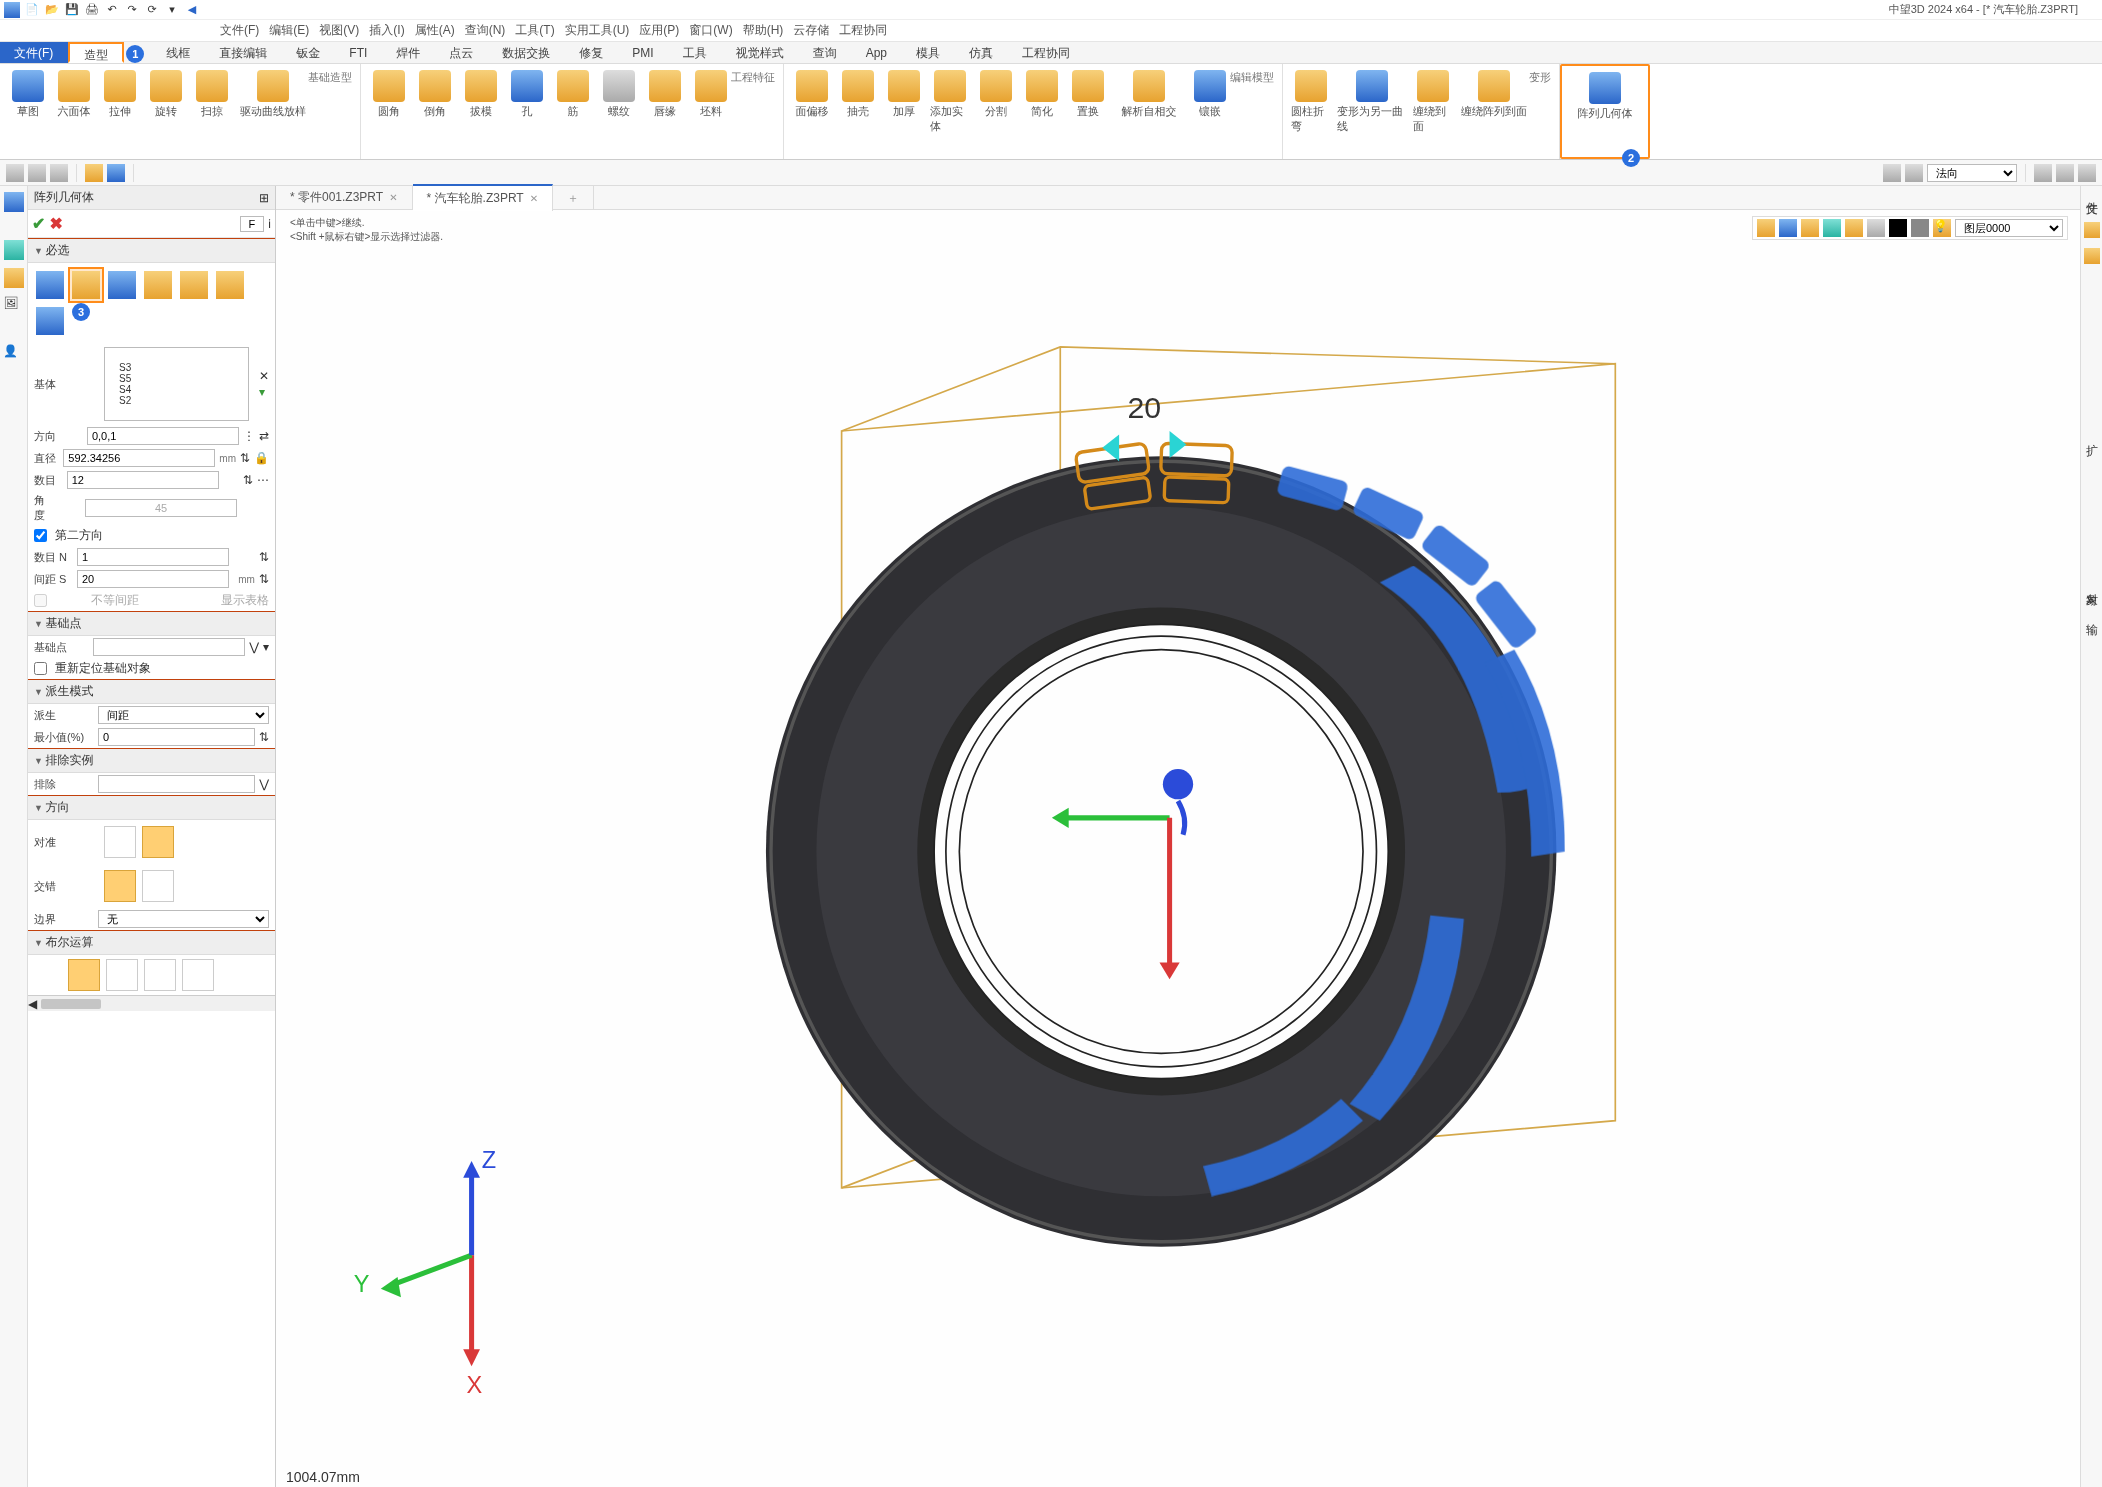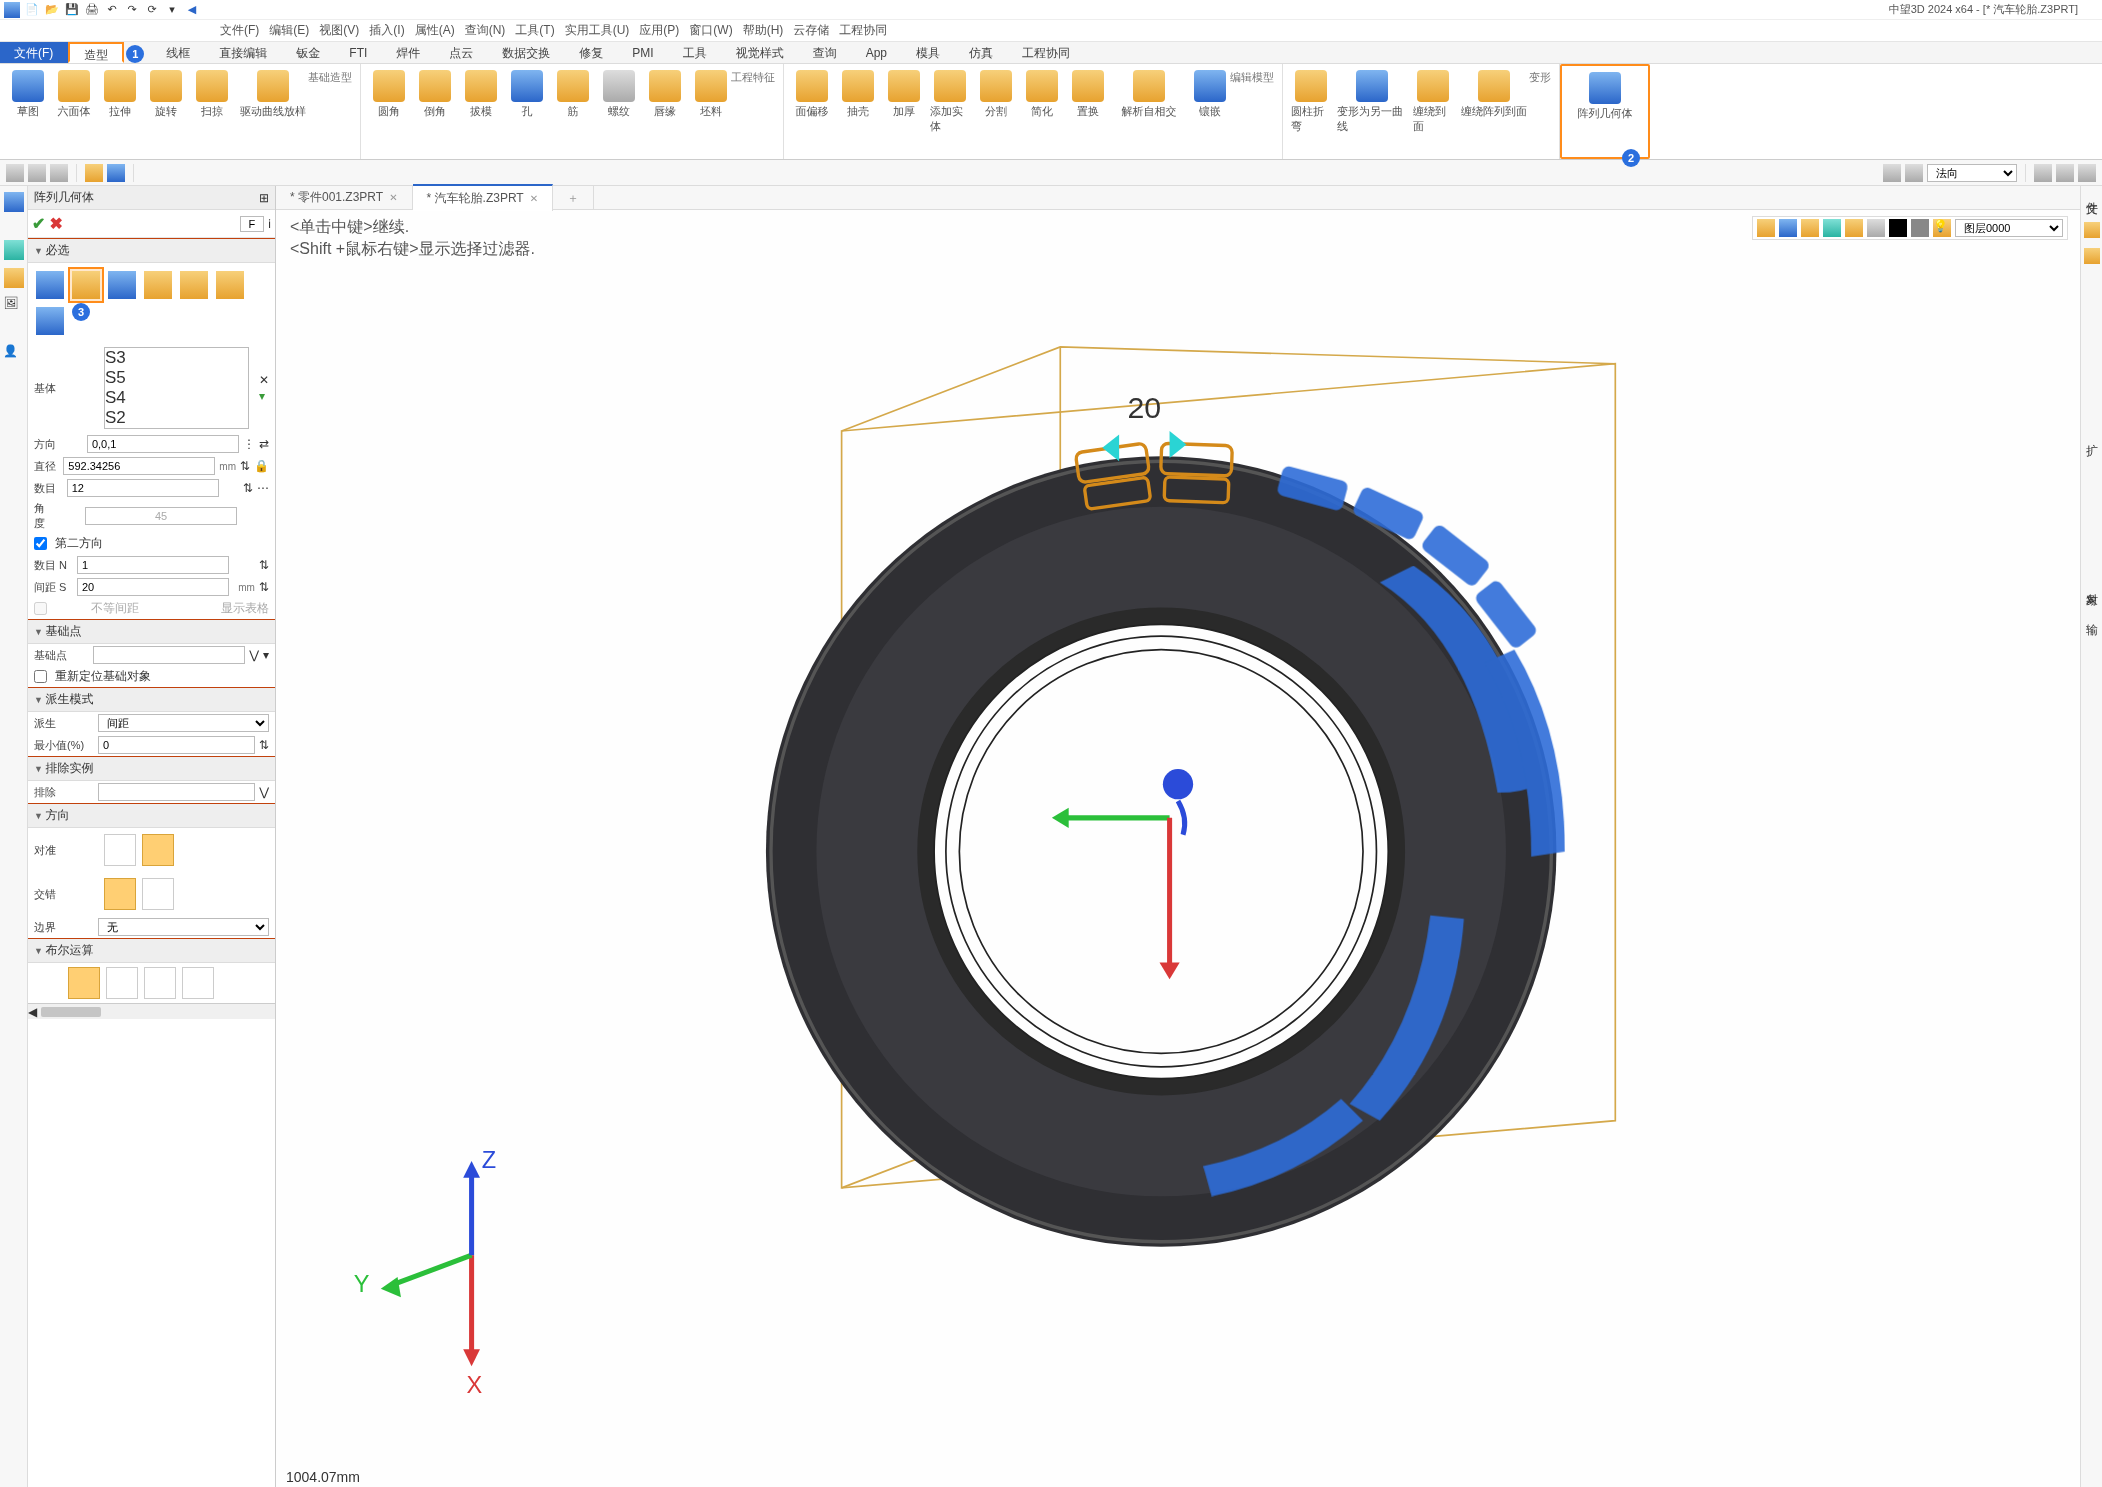--- a/index.html
+++ b/index.html
@@ -49,32 +49,32 @@
 .x-red { color:#d93838; font-size:16px; font-weight:bold; }
 .panel-section-head { background:#eee; padding:3px 6px; font-size:12px; border-top:1px solid #c2410c; border-bottom:1px solid #dcdcdc; }
 .panel-section-head::before { content:"▼ "; font-size:9px; color:#666; }
 .panel-row { display:flex; align-items:center; padding:2px 6px; gap:4px; }
 .panel-row .lbl { width:60px; font-size:11px; color:#444; }
 .panel-row input[type=text] { flex:1; border:1px solid #bbb; padding:2px 4px; font-size:11px; background:#fff; }
 .panel-row .unit { width:34px; font-size:10px; color:#777; text-align:right; }
 .type-icons { display:flex; gap:0; padding:4px; flex-wrap:wrap; }
 .type-icon { width:36px; height:36px; border:1px solid transparent; display:flex; align-items:center; justify-content:center; }
 .type-icon.sel { border:2px solid #ff8c1a; background:#ffe8cc; }
-.listbox { border:1px solid #bbb; margin:2px 6px; min-height:56px; font-size:17px; padding:0; background:#fff; }
+.listbox { border:1px solid #bbb; margin:2px 6px; min-height:56px; font-size:10px; padding:14px; background:#fff; }
 .opt-icons { display:flex; gap:6px; padding:4px 6px; }
 .opt-icon { width:32px; height:32px; border:1px solid #ccc; background:#fff; }
 .opt-icon.sel { background:#ffcf73; border-color:#d9a43a; }
 
 
 .canvas-wrap { flex:1; position:relative; background:#fefefe; }
 .doc-tabs { height:24px; display:flex; align-items:center; border-bottom:1px solid #dcdcdc; background:#f7f7f7; }
 .doc-tab { padding:0 14px; line-height:24px; font-size:12px; color:#555; border-right:1px solid #dcdcdc; position:relative; }
 .doc-tab.active { background:#fff; border-top:2px solid #2b66c9; }
 .doc-tab .close { margin-left:6px; color:#999; font-size:10px; }
-.hint-text { position:absolute; top:30px; left:14px; font-size:16px; color:#555; line-height:1.4; }
+.hint-text { position:absolute; top:30px; left:14px; font-size:10px; color:#555; line-height:1.4; }
 .canvas-toolbar { position:absolute; top:30px; right:12px; display:flex; gap:4px; align-items:center; background:#fff; border:1px solid #dcdcdc; padding:2px 4px; }
 .canvas-toolbar .cicon { width:18px; height:18px; }
 .view3d { position:absolute; inset:60px 10px 30px 10px; }
 .view3d svg { width:100%; height:100%; }
 .status-measure { position:absolute; bottom:2px; left:10px; font-size:14px; color:#333; }
 
 
 .rightbar { width:22px; background:#f7f7f7; border-left:1px solid #dcdcdc; display:flex; flex-direction:column; gap:10px; padding-top:6px; align-items:center; }
 
 

